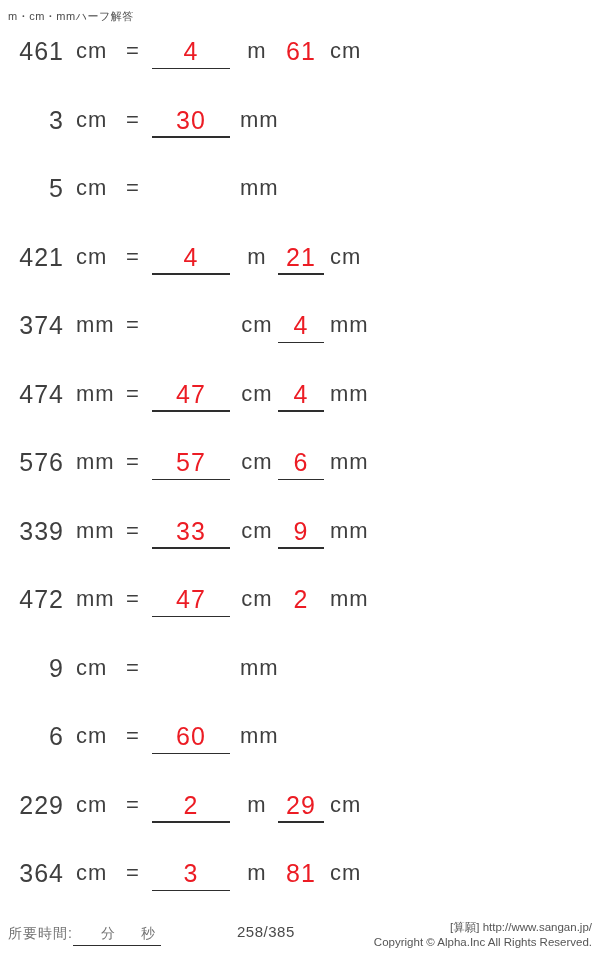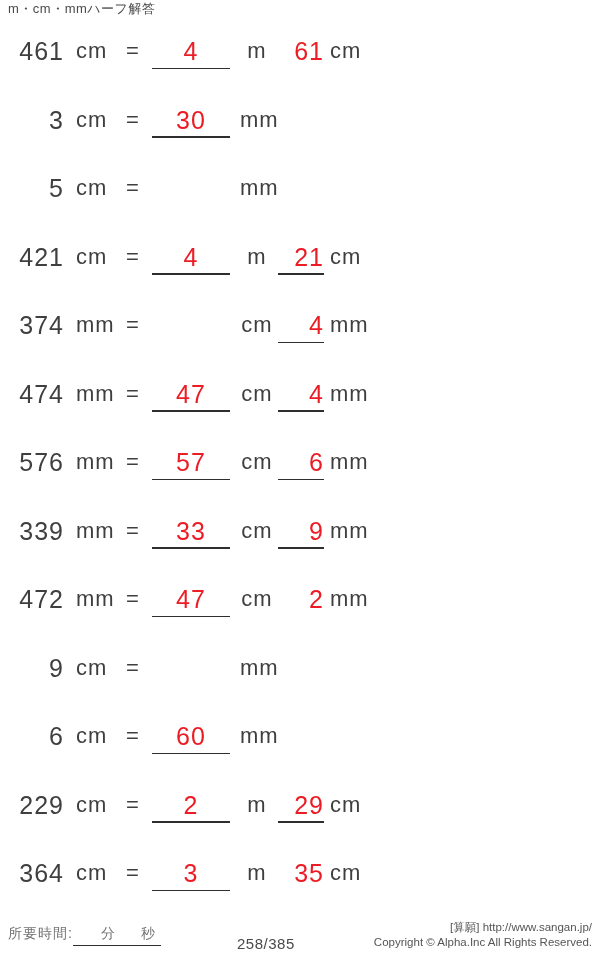--- a/index.html
+++ b/index.html
@@ -13,22 +13,22 @@
     position: relative;
     font-family: "Liberation Sans", "DejaVu Sans", sans-serif;
     color: #3a3a3a;
     overflow: hidden;
   }
 
   
   #worksheet-header {
     position: absolute;
     left: 8px;
-    top: 2px;
-    font-size: 13px;
+    top: 9px;
+    font-size: 11px;
     line-height: 14px;
     color: #4a4a4a;
     letter-spacing: 0.5px;
     white-space: nowrap;
   }
 
   
   #problem-list {
     position: absolute;
     left: 0;
@@ -90,21 +90,21 @@
     width: 34px;
     text-align: center;
     font-size: 22px;
   }
 
   
   .blank2 {
     left: 278px;
     top: 6px;
     width: 46px;
-    text-align: right;
+    text-align: center;
     color: #ec1c24;
   }
   .blank2.ruled::after {
     content: "";
     position: absolute;
     left: 0;
     right: 0;
     bottom: -3px;
     height: 1.5px;
     background: #2e2e2e;
@@ -140,21 +140,21 @@
     display: inline-block;
     border-bottom: 1.5px solid #2e2e2e;
     padding: 0 2px 1px 2px;
   }
   #time-blank .unit-min { margin-left: 26px; }
   #time-blank .unit-sec { margin-left: 26px; margin-right: 4px; }
 
   #page-number {
     position: absolute;
     left: 237px;
-    top: 24px;
+    top: 12px;
     font-size: 15px;
     line-height: 19px;
     color: #4a4a4a;
     letter-spacing: 0.5px;
   }
   #copyright {
     position: absolute;
     right: 8px;
     top: 10px;
     text-align: right;
@@ -266,21 +266,21 @@
       <div class="cell a-unit1">m</div>
       <div class="cell blank2 ruled">29</div>
       <div class="cell a-unit2">cm</div>
     </div>
     <div class="problem-row">
       <div class="cell q-value">364</div>
       <div class="cell q-unit">cm</div>
       <div class="cell equals">=</div>
       <div class="cell blank1 ruled">3</div>
       <div class="cell a-unit1">m</div>
-      <div class="cell blank2">35</div>
+      <div class="cell blank2">81</div>
       <div class="cell a-unit2">cm</div>
     </div>
   </div>
 
 <div id="footer">
   <div id="time-label-wrap">
     <span id="time-label">所要時間:</span><span id="time-blank"><span class="unit-min">分</span><span class="unit-sec">秒</span></span>
   </div>
 
   <div id="page-number">258/385</div>

